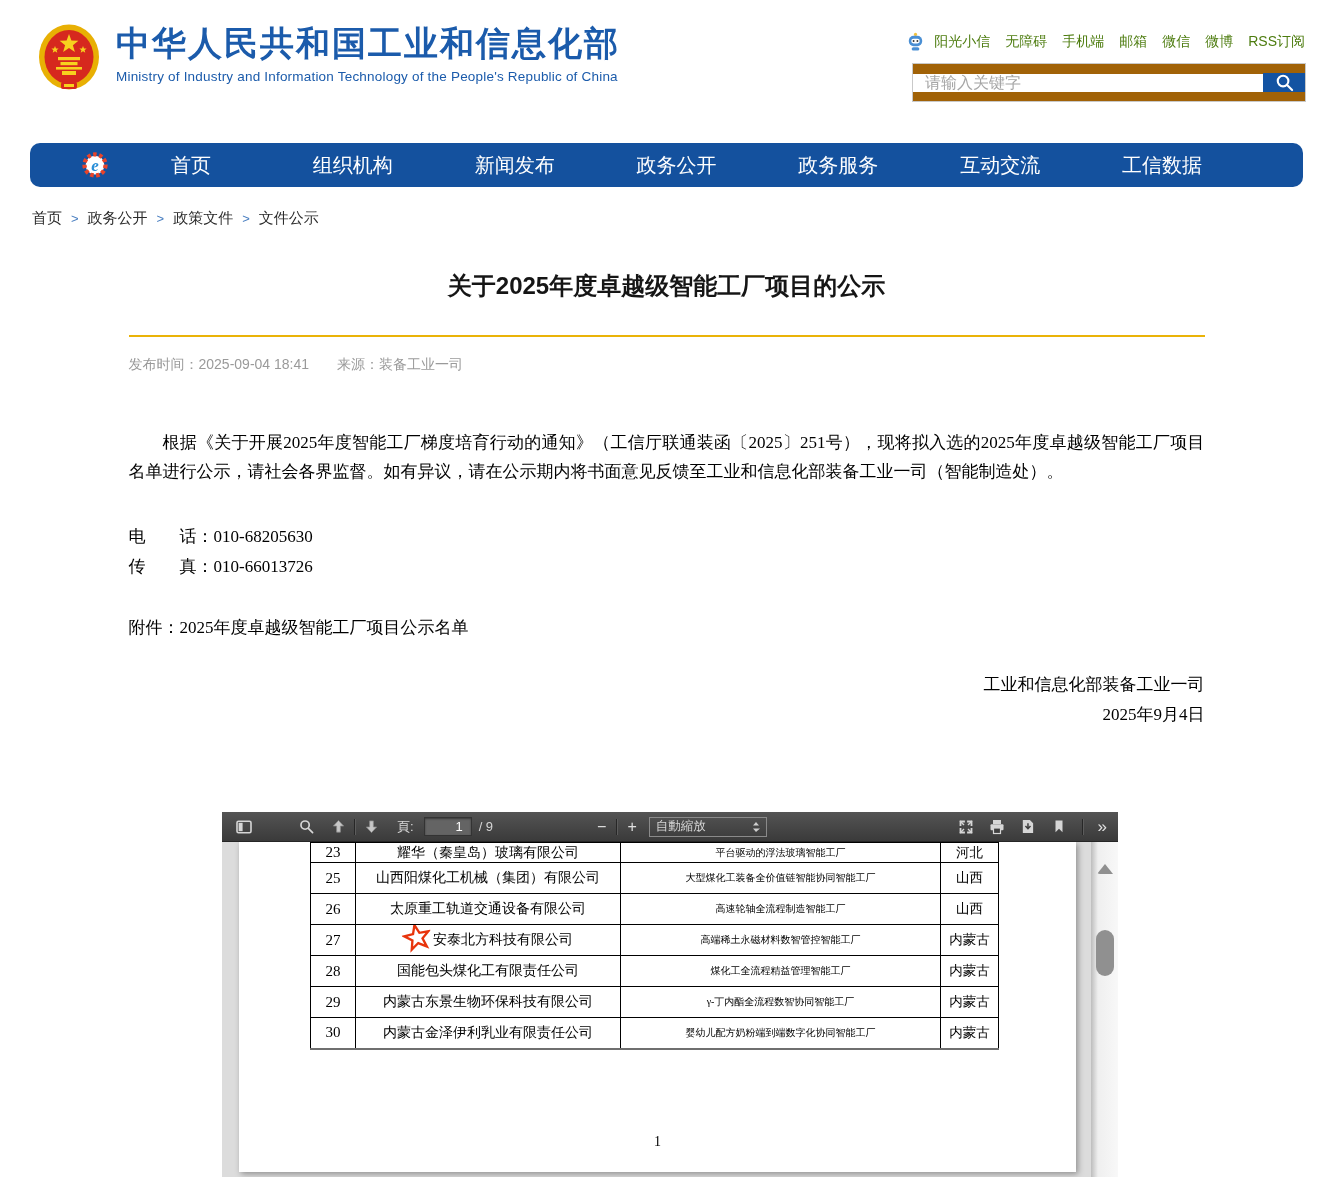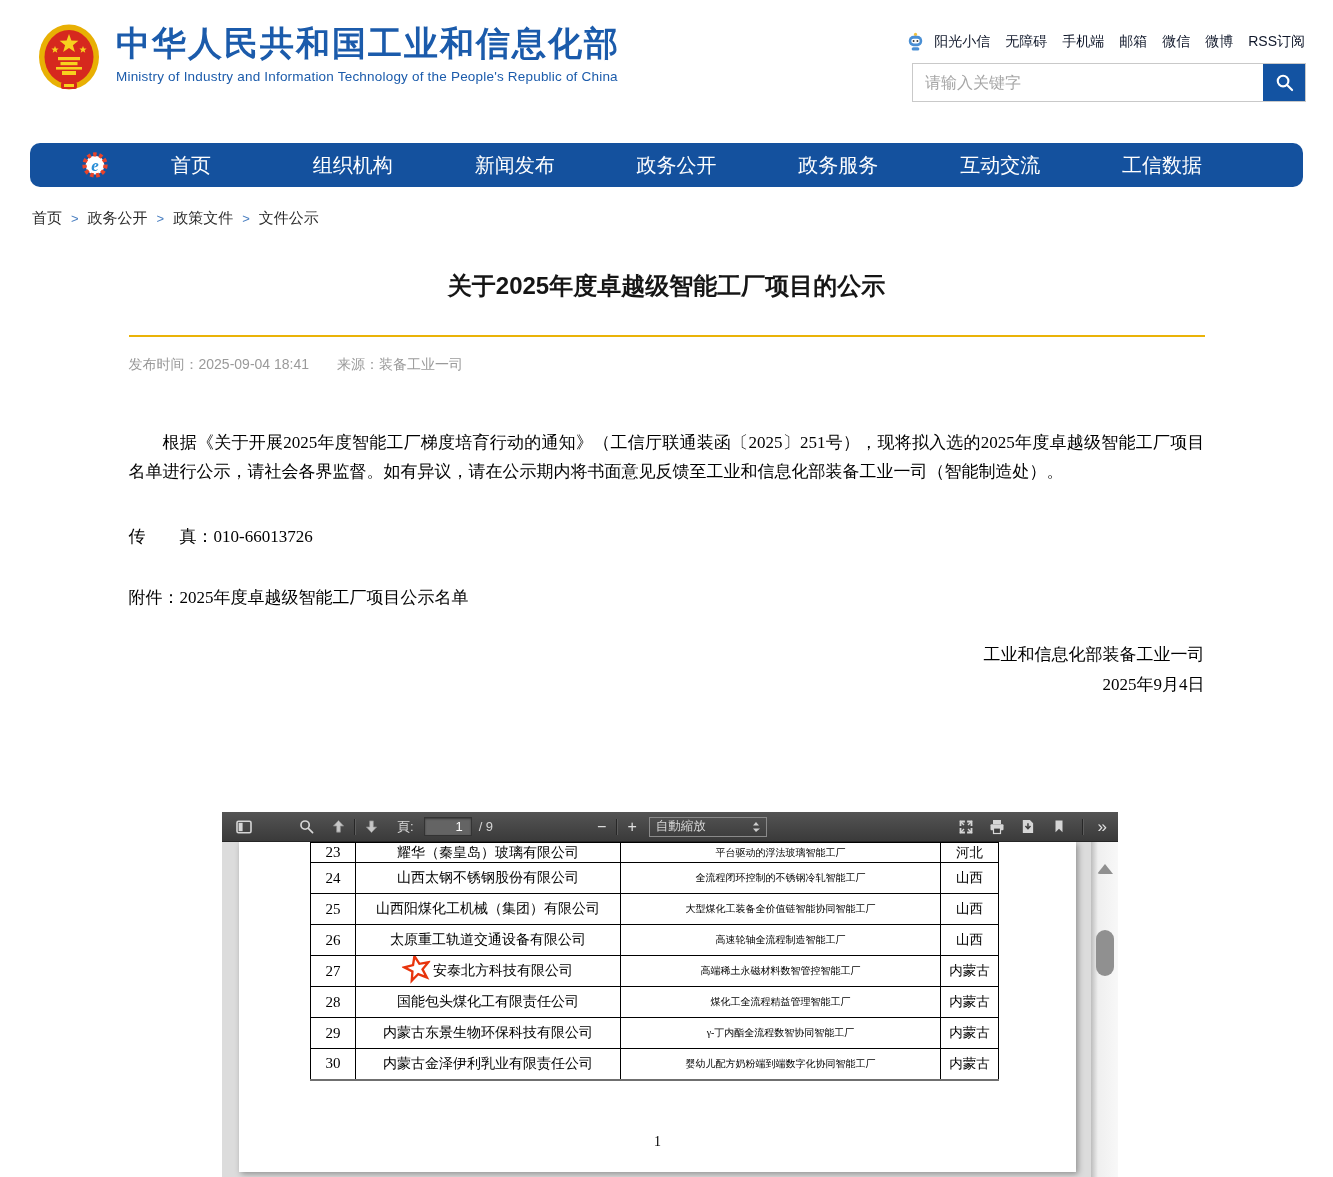--- a/index.html
+++ b/index.html
@@ -8,26 +8,26 @@
   body { position:relative; }
 
   
   .site-header { position:relative; height:130px; }
   .logo-block { position:absolute; left:38px; top:24px; display:flex; align-items:flex-start; }
   .emblem { width:62px; height:68px; margin-right:16px; }
   .site-title { color:#1B5BAB; font-size:34px; font-weight:bold; letter-spacing:2px; line-height:1.15; }
   .site-subtitle { color:#1B5BAB; font-size:13.5px; margin-top:6px; letter-spacing:0.2px; }
 
   .quick-links { position:absolute; top:31px; right:28px; display:flex; align-items:center; gap:15px;
-                 font-size:14px; color:#0f172a; }
+                 font-size:14px; color:#4d7c0f; }
   .quick-link { cursor:pointer; white-space:nowrap; }
   .mascot { width:19px; height:21px; margin-right:-6px; }
 
   .search-box { position:absolute; top:63px; right:27px; width:394px; height:39px;
-                border:1px solid #c9c9c9; display:flex; background:#6d28d9; }
+                border:1px solid #c9c9c9; display:flex; background:#a16207;align-items:center; }
   .search-input { flex:1; border:none; outline:none; padding:0 12px; font-size:16px; color:#333; }
   .search-input::placeholder { color:#a6a6a6; }
   .search-btn { width:42px; background:#1353A2; border:none; display:flex; align-items:center;
                 justify-content:center; cursor:pointer; }
 
   
   .main-nav { margin:13px 30px 0; height:44px; background:#14519E; border-radius:10px;
               display:flex; align-items:center; }
   .nav-logo { width:30px; height:30px; margin-left:50px; }
   .nav-items { flex:1; display:flex; margin-right:60px; }
@@ -175,20 +175,21 @@
 
 <div class="article">
   <div class="article-title">关于2025年度卓越级智能工厂项目的公示</div>
   <div class="article-meta">
     <span>发布时间：</span><span>2025-09-04 18:41</span><span class="meta-src">来源：</span><span>装备工业一司</span>
   </div>
 
   <div class="article-body">
     <p class="para">根据《关于开展2025年度智能工厂梯度培育行动的通知》（工信厅联通装函〔2025〕251号），现将拟入选的2025年度卓越级智能工厂项目名单进行公示，请社会各界监督。如有异议，请在公示期内将书面意见反馈至工业和信息化部装备工业一司（智能制造处）。</p>
     <div class="info-lines">
+      <div class="info-line">电　　话：010-68205630</div>
       <div class="info-line">传　　真：010-66013726</div>
     </div>
     <div class="attachment-line">附件：2025年度卓越级智能工厂项目公示名单</div>
     <div class="signature">
       <div>工业和信息化部装备工业一司</div>
       <div>2025年9月4日</div>
     </div>
   </div>
 </div>
 
@@ -272,26 +273,20 @@
             <col style="width:58px">
           </colgroup>
         <tbody>
             <tr>
           <td class="c-no">23</td>
           <td class="c-company">耀华（秦皇岛）玻璃有限公司</td>
           <td class="c-project">平台驱动的浮法玻璃智能工厂</td>
           <td class="c-province">河北</td>
         </tr>
         <tr>
-          <td class="c-no">24</td>
-          <td class="c-company">山西太钢不锈钢股份有限公司</td>
-          <td class="c-project">全流程闭环控制的不锈钢冷轧智能工厂</td>
-          <td class="c-province">山西</td>
-        </tr>
-        <tr>
           <td class="c-no">25</td>
           <td class="c-company">山西阳煤化工机械（集团）有限公司</td>
           <td class="c-project">大型煤化工装备全价值链智能协同智能工厂</td>
           <td class="c-province">山西</td>
         </tr>
         <tr>
           <td class="c-no">26</td>
           <td class="c-company">太原重工轨道交通设备有限公司</td>
           <td class="c-project">高速轮轴全流程制造智能工厂</td>
           <td class="c-province">山西</td>

